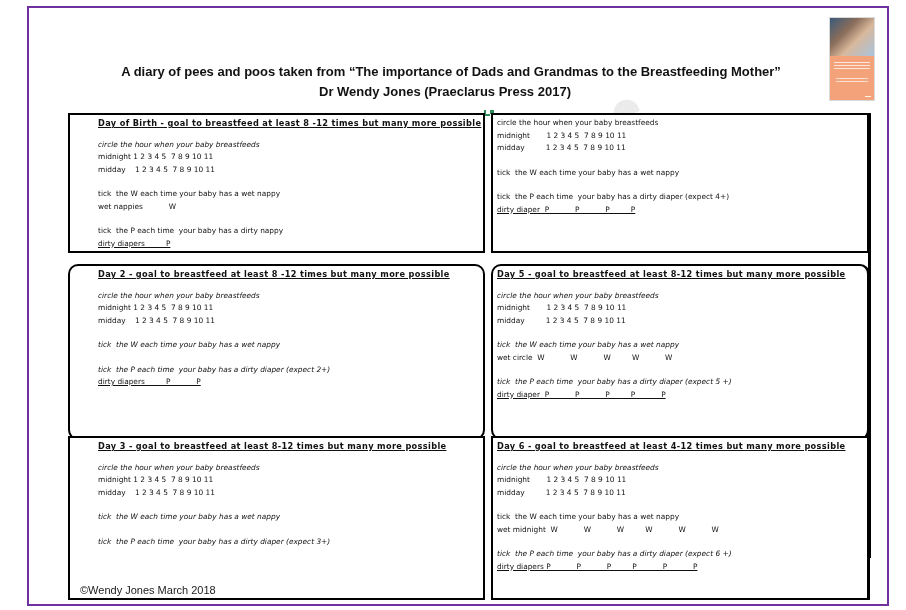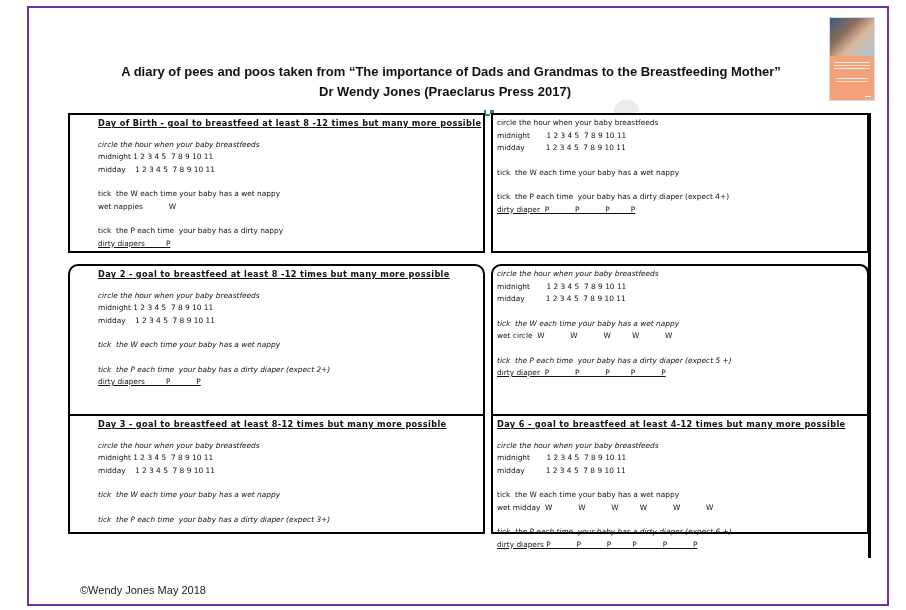--- a/index.html
+++ b/index.html
@@ -12,21 +12,21 @@
   .book .photo { position:absolute; left:0; top:0; width:44px; height:38px; background:linear-gradient(135deg,#3a5a7a 0%,#8a6d5a 35%,#d8b89c 60%,#a8c4de 100%); }
   .book .t1 { position:absolute; left:4px; top:44px; width:36px; height:1px; background:#fff3ea; box-shadow:0 3px 0 #fff3ea, 0 6px 0 #fff3ea; opacity:.85; }
   .book .t2 { position:absolute; left:6px; top:60px; width:32px; height:1px; background:#fff3ea; box-shadow:0 3px 0 #fff3ea; opacity:.8; }
   .book .t3 { position:absolute; right:3px; bottom:3px; width:6px; height:1px; background:#fff3ea; }
   .watermark { position:absolute; left:612px; top:100px; width:26px; height:16px; border-radius:16px 16px 0 0; background:#ebebeb; transform:rotate(-20deg); }
   .box { position:absolute; border:2px solid #000; box-sizing:border-box; background:#fff; font-family:"DejaVu Sans", sans-serif; font-size:7.4px; color:#111; padding:2px 4px 0 4px; line-height:12.5px; }
   .box.left { left:68px; width:417px;padding-left:28px; }
   .box.right { left:491px; width:379px; border-right-width:3px; }
   .row1 { top:113px; height:140px; }
   .row2 { top:264px; height:176px;border-radius:10px; }
-  .row3 { top:414px; height:120px; }
+  .row3 { top:436px; height:164px; }
   .box .heading { font-weight:bold; text-decoration:underline; font-size:8.2px; letter-spacing:0.35px; white-space:nowrap; margin-bottom:9px; }
   .box .line { white-space:pre; height:12.5px; }
   .box .gap { height:12px; }
   .box .it { font-style:italic; }
   .box .last { text-decoration:underline; text-decoration-thickness:1px; text-underline-offset:1px; }
   .rightline { position:absolute; left:868px; top:113px; width:3px; height:445px; background:#000; }
   .green-mark { position:absolute; left:484px; top:110px; width:9px; height:6px; }
   .green-mark .a { position:absolute; left:0; top:0; width:2px; height:6px; background:#2e8b57; }
   .green-mark .b { position:absolute; left:0; top:4px; width:6px; height:2px; background:#2e8b57; }
   .green-mark .c { position:absolute; left:6px; top:0; width:4px; height:4px; background:#2e8b57; }
@@ -96,39 +96,40 @@
   <div class="line">midnight       1 2 3 4 5  7 8 9 10 11</div>
   <div class="line">midday         1 2 3 4 5  7 8 9 10 11</div>
   <div class="gap"></div>
   <div class="line">tick  the W each time your baby has a wet nappy</div>
   <div class="gap"></div>
   <div class="line">tick  the P each time  your baby has a dirty diaper (expect 4+)</div>
   <div class="line last">dirty diaper  P           P           P         P</div>
 </div>
 
 <div class="box right row2">
+  <div class="heading">Day 5 - goal to breastfeed at least 8-12 times but many more possible</div>
   <div class="line it">circle the hour when your baby breastfeeds</div>
   <div class="line">midnight       1 2 3 4 5  7 8 9 10 11</div>
   <div class="line">midday         1 2 3 4 5  7 8 9 10 11</div>
   <div class="gap"></div>
   <div class="line it">tick  the W each time your baby has a wet nappy</div>
   <div class="line">wet circle  W           W           W         W           W</div>
   <div class="gap"></div>
   <div class="line it">tick  the P each time  your baby has a dirty diaper (expect 5 +)</div>
   <div class="line last">dirty diaper  P           P           P         P           P</div>
 </div>
 
 <div class="box right row3">
   <div class="heading">Day 6 - goal to breastfeed at least 4-12 times but many more possible</div>
   <div class="line it">circle the hour when your baby breastfeeds</div>
   <div class="line">midnight       1 2 3 4 5  7 8 9 10 11</div>
   <div class="line">midday         1 2 3 4 5  7 8 9 10 11</div>
   <div class="gap"></div>
   <div class="line">tick  the W each time your baby has a wet nappy</div>
-  <div class="line">wet midday  W           W           W         W           W           W</div>
+  <div class="line">wet midnight  W           W           W         W           W           W</div>
   <div class="gap"></div>
   <div class="line it">tick  the P each time  your baby has a dirty diaper (expect 6 +)</div>
   <div class="line last">dirty diapers P           P           P         P           P           P</div>
 </div>
 
 <div class="rightline"></div>
 
-<div class="footer">©Wendy Jones May 2018</div>
+<div class="footer">©Wendy Jones March 2018</div>
 
 </body></html>

